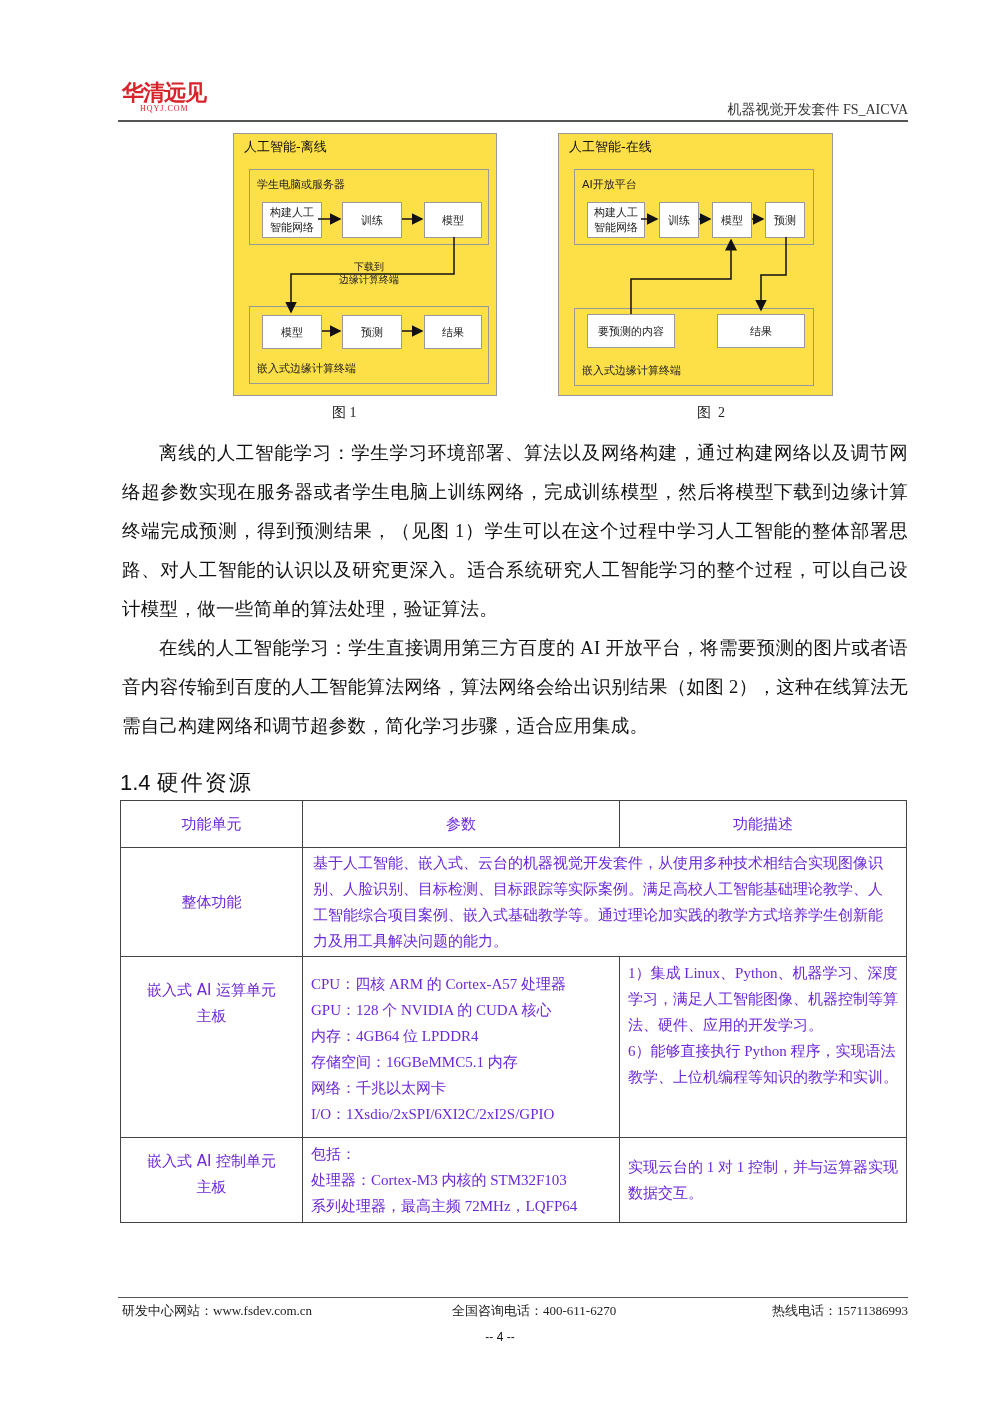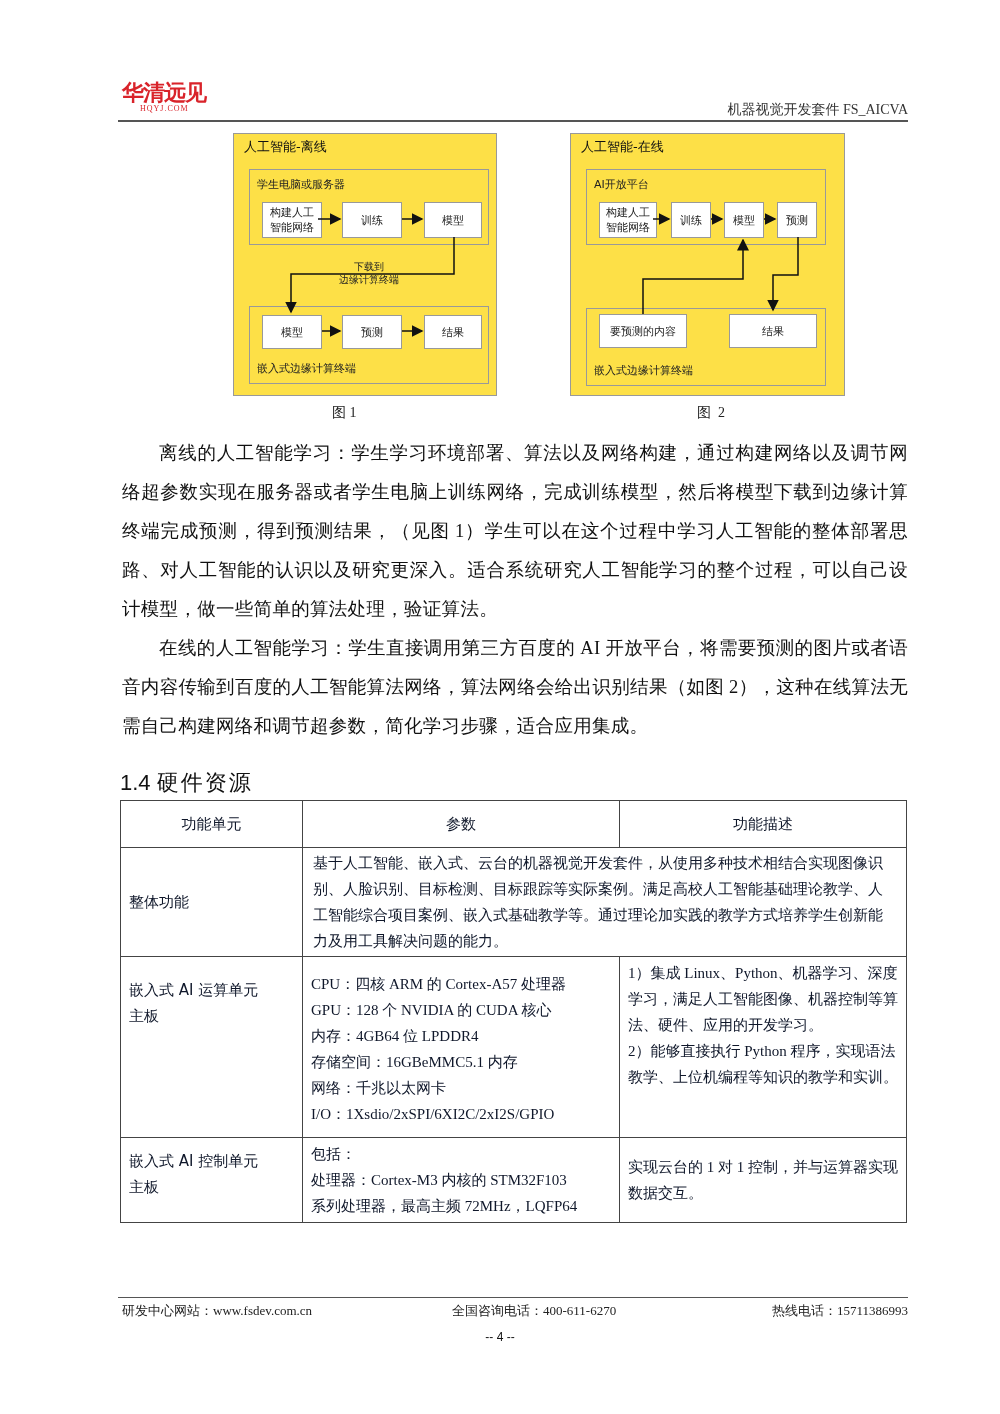--- a/index.html
+++ b/index.html
@@ -27,24 +27,24 @@
 
   
   .para { left:122px; width:786px; font-size:18.5px; line-height:39px; text-indent:37px;
           font-family:"Liberation Serif","DejaVu Serif",serif; letter-spacing:0.3px; text-align:justify; }
   #section-heading { left:120px; top:760px; font-size:22px; font-family:"Liberation Sans",sans-serif;margin-top:8px; }
   #section-heading .num { font-family:"Liberation Sans",sans-serif; }
   #section-heading .txt { font-family:"Liberation Serif",serif; letter-spacing:2px; }
 
   
   table#hw { position:absolute; left:120px; top:800px; width:787px; border-collapse:collapse;
-             font-family:"Liberation Serif","DejaVu Serif",serif; font-size:15px; color:#0f172a; }
+             font-family:"Liberation Serif","DejaVu Serif",serif; font-size:15px; color:#6d28d9; }
   #hw td, #hw th { border:1px solid #444; padding:3px 8px; vertical-align:middle; line-height:26px; }
   #hw th { font-weight:normal; font-family:"DejaVu Sans","Liberation Sans",sans-serif; font-size:15px; height:40px; }
-  #hw td.unit { font-family:"DejaVu Sans","Liberation Sans",sans-serif; width:165px; }
+  #hw td.unit { text-align:center; font-family:"DejaVu Sans","Liberation Sans",sans-serif; width:165px; }
   #hw td.top { vertical-align:top; }
 
   
   #footer-rule { left:118px; top:1297px; width:790px; height:1px; background:#555; }
   .foot { top:1302px; font-size:13px; color:#222; font-family:"Liberation Serif",serif; }
   #page-num { left:0; width:1000px; text-align:center; top:1330px; font-size:12px; font-family:"Liberation Sans",sans-serif; }
 </style>
 </head>
 <body>
 
@@ -81,21 +81,21 @@
       </defs>
     <line x1="84" y1="85" x2="106" y2="85" stroke="#111" stroke-width="1.5" marker-end="url(#ah)"></line>
     <line x1="168" y1="85" x2="188" y2="85" stroke="#111" stroke-width="1.5" marker-end="url(#ah)"></line>
     <polyline points="220,103 220,140 57,140 57,178" fill="none" stroke="#111" stroke-width="1.5" marker-end="url(#ah)"></polyline>
     <line x1="88" y1="197" x2="106" y2="197" stroke="#111" stroke-width="1.5" marker-end="url(#ah)"></line>
     <line x1="168" y1="197" x2="188" y2="197" stroke="#111" stroke-width="1.5" marker-end="url(#ah)"></line>
   </svg>
 </div>
 <div class="abs cap" style="left:332px;top:404px;">图 1</div>
 
-<div class="abs diag" style="left:558px;top:133px;width:273px;height:261px;margin-left:12px;">
+<div class="abs diag" style="left:558px;top:133px;width:273px;height:261px;">
   <div class="abs diag-title" style="left:10px;top:4px;">人工智能-在线</div>
   <div class="abs grp" style="left:15px;top:35px;width:238px;height:74px;">
     <div class="abs grp-label" style="left:7px;top:7px;">AI开放平台</div>
   </div>
   <div class="abs node" style="left:28px;top:68px;width:52px;height:34px;padding:0 2px;">构建人工智能网络</div>
   <div class="abs node" style="left:100px;top:68px;width:38px;height:34px;">训练</div>
   <div class="abs node" style="left:153px;top:68px;width:38px;height:34px;">模型</div>
   <div class="abs node" style="left:206px;top:68px;width:38px;height:34px;">预测</div>
   <div class="abs grp" style="left:15px;top:174px;width:238px;height:76px;">
     <div class="abs grp-label" style="left:7px;top:54px;">嵌入式边缘计算终端</div>
@@ -146,21 +146,21 @@
       <td style="padding-top:14px;padding-bottom:10px;">
         <div>CPU：四核 ARM 的 Cortex-A57 处理器</div>
         <div>GPU：128 个 NVIDIA 的 CUDA 核心</div>
         <div>内存：4GB64 位 LPDDR4</div>
         <div>存储空间：16GBeMMC5.1 内存</div>
         <div>网络：千兆以太网卡</div>
         <div>I/O：1Xsdio/2xSPI/6XI2C/2xI2S/GPIO</div>
       </td>
       <td class="top">
         <div>1）集成 Linux、Python、机器学习、深度学习，满足人工智能图像、机器控制等算法、硬件、应用的开发学习。</div>
-        <div>2）能够直接执行 Python 程序，实现语法教学、上位机编程等知识的教学和实训。</div>
+        <div>6）能够直接执行 Python 程序，实现语法教学、上位机编程等知识的教学和实训。</div>
       </td>
     </tr>
     <tr>
       <td class="unit" style="vertical-align:top;padding-top:10px;">
         <div>嵌入式 AI 控制单元</div>
         <div>主板</div>
       </td>
       <td>
         <div>包括：</div>
         <div>处理器：Cortex-M3 内核的 STM32F103</div>

